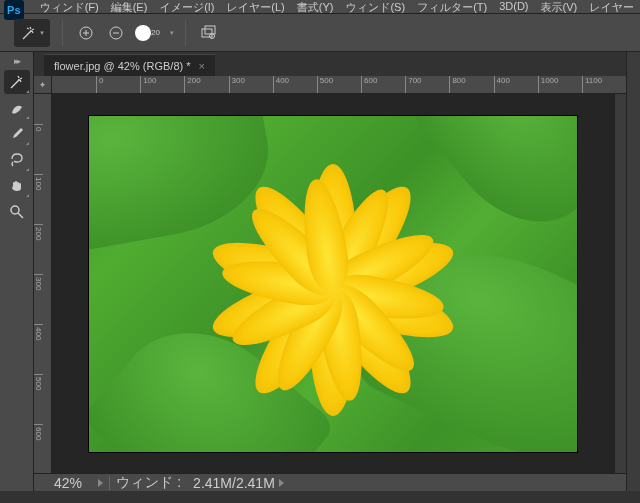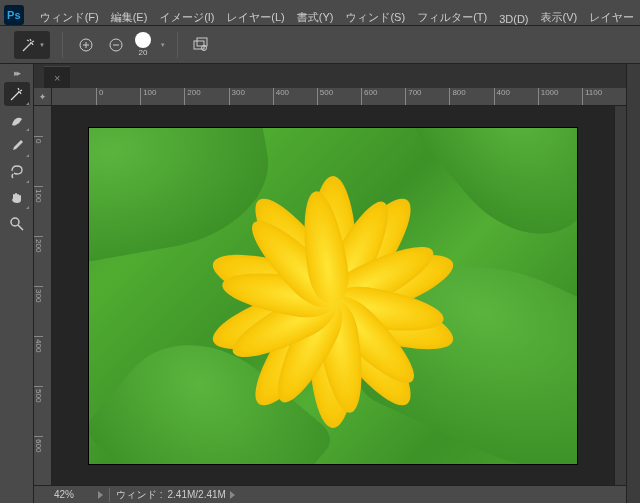--- a/index.html
+++ b/index.html
@@ -1,28 +1,28 @@
 <!DOCTYPE html>
 <html><head>
 <meta charset="utf-8">
 <style>
 * { margin: 0; padding: 0; box-sizing: border-box; }
 body { width: 640px; height: 503px; background: #323232; font-family: "Yu Gothic", sans-serif; font-size: 11px; color: #ccc; overflow: hidden; position: relative; }
 
-.menubar { height: 26px; background: #4a4a4a; border-bottom: 1px solid #222; display: flex; align-items: flex-end; padding-left: 4px; }
+.menubar { height: 14px; background: #4a4a4a; border-bottom: 1px solid #222; display: flex; align-items: flex-start; padding-left: 4px; }
 .logo { width: 20px; height: 20px; background: #001d36; border-radius: 3px; display: flex; align-items: center; justify-content: center; margin-right: 10px; color: #2fa4e7; font-weight: bold; font-size: 11px; }
 .menu-item { padding: 0 6px; cursor: default; white-space: nowrap; }
 
 .optbar { height: 38px; background: #4a4a4a; border-bottom: 1px solid #222; display: flex; align-items: center; padding-left: 14px; gap: 8px; }
 .opt-tool { width: 36px; height: 28px; display: flex; align-items: center; justify-content: center; border-radius: 3px; }
 .opt-tool.sel { background: #2b2b2b; }
 .fly { color: #999; font-size: 7px; margin-left: 2px; }
 .divider { width: 1px; height: 26px; background: #5a5a5a; margin: 0 4px; }
 .iconbtn { width: 22px; height: 22px; display: flex; align-items: center; justify-content: center; border-radius: 3px; }
-.brush-prev { display: flex; flex-direction: column; align-items: center; justify-content: center; }
+.brush-prev { display: flex; flex-direction: row; align-items: center; justify-content: center; }
 .brush-circle { width: 16px; height: 16px; border-radius: 50%; background: #fff; }
 .brush-size { font-size: 8px; color: #ccc; }
 
 .main { display: flex; height: 439px; }
 .toolbar { width: 34px; background: #4a4a4a; border-right: 1px solid #222; display: flex; flex-direction: column; align-items: center; padding-top: 4px; }
 .chevrons { height: 12px; color: #aaa; font-size: 9px; letter-spacing: -2px; }
 .tool { width: 26px; height: 24px; display: flex; align-items: center; justify-content: center; margin-top: 2px; border-radius: 3px; position: relative; }
 .tool.sel { background: #2b2b2b; }
 .tool .tri { position: absolute; right: 1px; bottom: 1px; border-left: 3px solid transparent; border-bottom: 3px solid #888; }
 
@@ -48,21 +48,21 @@
 .l2 { width: 280px; height: 180px; top: 150px; right: -80px; transform: rotate(25deg);}
 .l3 { width: 200px; height: 160px; bottom: -50px; left: 20px; transform: rotate(40deg);}
 .l4 { width: 180px; height: 130px; top: -40px; right: -30px; transform: rotate(50deg);}
 
 .sunflower { position: absolute; left: 50%; top: 52%; transform: translate(-50%, -50%); width: 300px; height: 300px; }
 .petals { position: absolute; inset: 0; }
 .petal { position: absolute; left: 50%; top: 50%; width: 46px; height: 120px; background: radial-gradient(ellipse at 50% 70%, #ffe636, #f9c90a 60%, #e0a800); border-radius: 50% 50% 40% 40% / 70% 70% 30% 30%; transform-origin: 50% 100%; }
 .disc { position: absolute; left: 50%; top: 50%; width: 96px; height: 92px; transform: translate(-50%,-50%); background: radial-gradient(circle at 45% 40%, #4a2008 0%, #2b0e04 35%, #1a0700 70%); border-radius: 50%; box-shadow: inset 0 0 18px #000; }
 
 .scroll-v { position: absolute; right: 0; top: 18px; bottom: 18px; width: 12px; background: #3c3c3c; border-left: 1px solid #222; }
-.statusbar { position: absolute; left: 0; right: 0; bottom: 0; height: 18px; background: #4a4a4a; border-top: 1px solid #222; display: flex; align-items: center; font-size: 10px; color: #ccc; }
+.statusbar { position: absolute; left: 0; right: 0; bottom: 0; height: 18px; background: #4a4a4a; border-top: 1px solid #222; display: flex; align-items: center; font-size: 14px; color: #ccc; }
 .zoom-field { width: 60px; padding-left: 20px; }
 .sb-sep { width: 1px; height: 14px; background: #666; margin: 0 6px; }
 .tri-r { margin-left:4px; border-left:5px solid #888;border-top:4px solid transparent;border-bottom:4px solid transparent;}
 
 .rpanel { width: 14px; background: #3c3c3c; border-left: 1px solid #222; }
 svg { display: block; }
 </style>
 </head>
 <body>
 
@@ -156,20 +156,21 @@
         <svg width="18" height="18" viewBox="0 0 18 18">
           <circle cx="7" cy="7" r="4" stroke="#ccc" fill="none" stroke-width="1.5"></circle>
           <path d="M10 10 l5 5" stroke="#ccc" stroke-width="1.5"></path>
         </svg>
       </div>
   </div>
 
   <div class="workspace">
     <div class="tabbar">
       <div class="tab">
+        <span>flower.jpg @ 42% (RGB/8) *</span>
         <span class="close-x">×</span>
       </div>
     </div>
 
     <div class="doc-area">
       <div class="corner">✦</div>
       <div class="ruler-h">
         <div class="ticks">
           <div class="major">0</div>
           <div class="major">100</div>
@@ -233,20 +234,20 @@
         </div>
       </div>
 
       <div class="scroll-v"></div>
 
       <div class="statusbar">
         <div class="zoom-field">42%</div>
         <div class="tri-r"></div>
         <div class="sb-sep"></div>
         <span>ウィンド :</span>
-        <span style="margin-left:5px">2.41M/2.41M</span>
+        <span style="margin-left:12px">2.41M/2.41M</span>
         <div class="tri-r"></div>
       </div>
     </div>
   </div>
 
   <div class="rpanel"></div>
 </div>
 
 </body></html>

